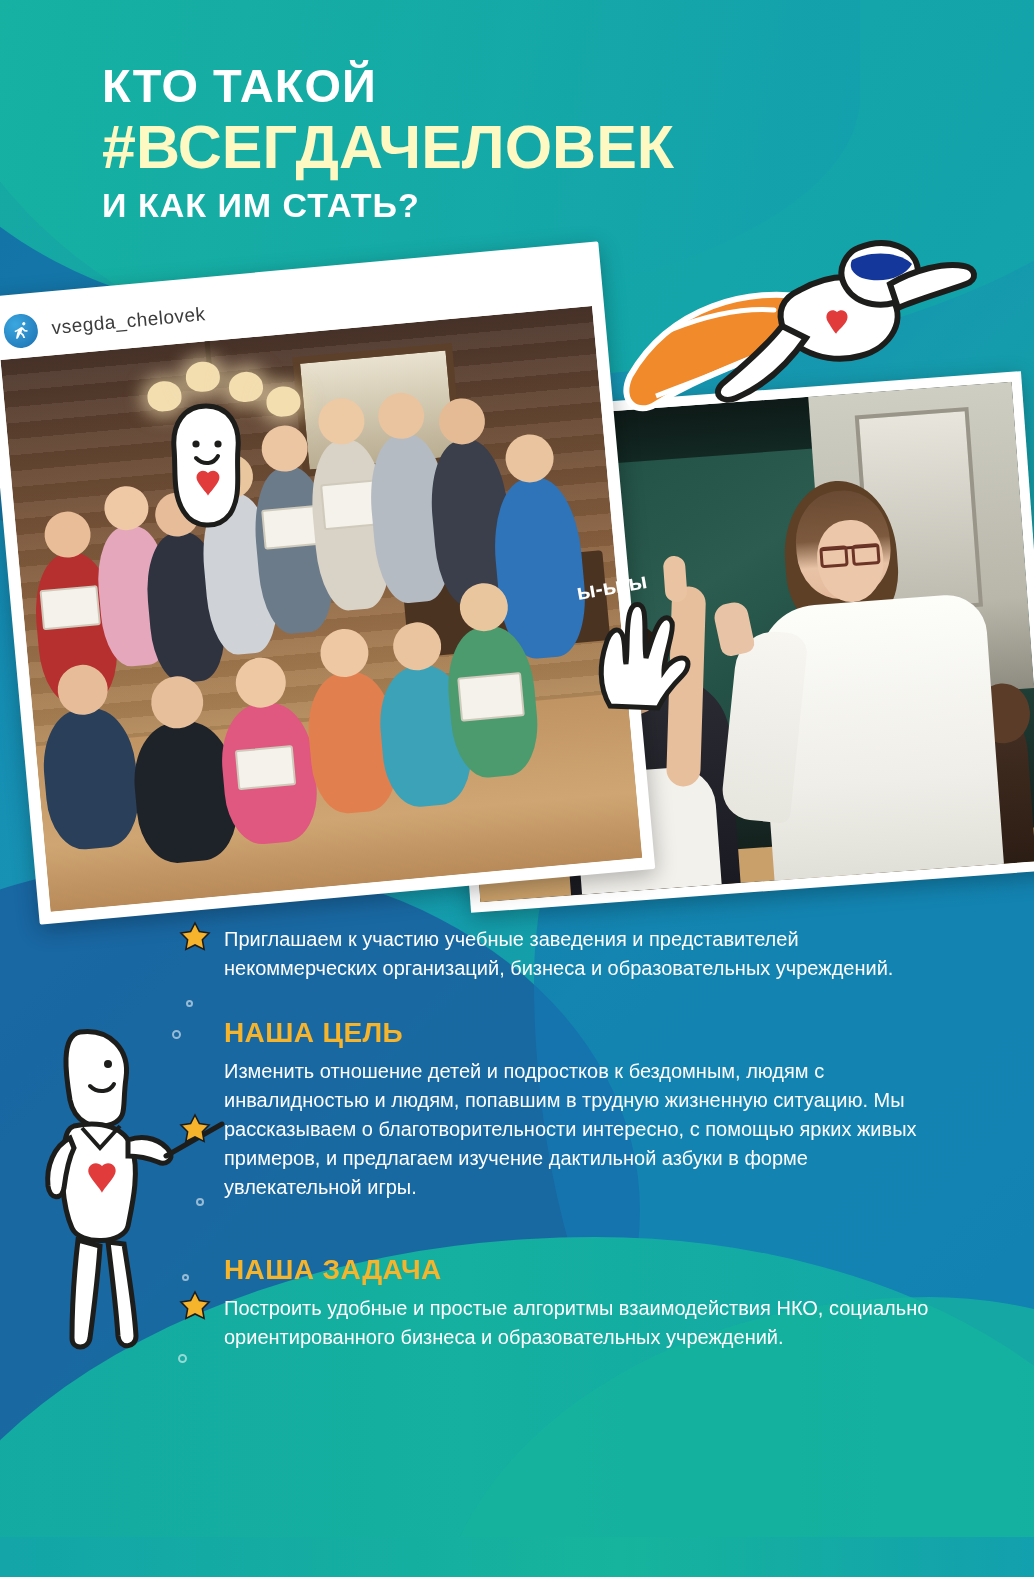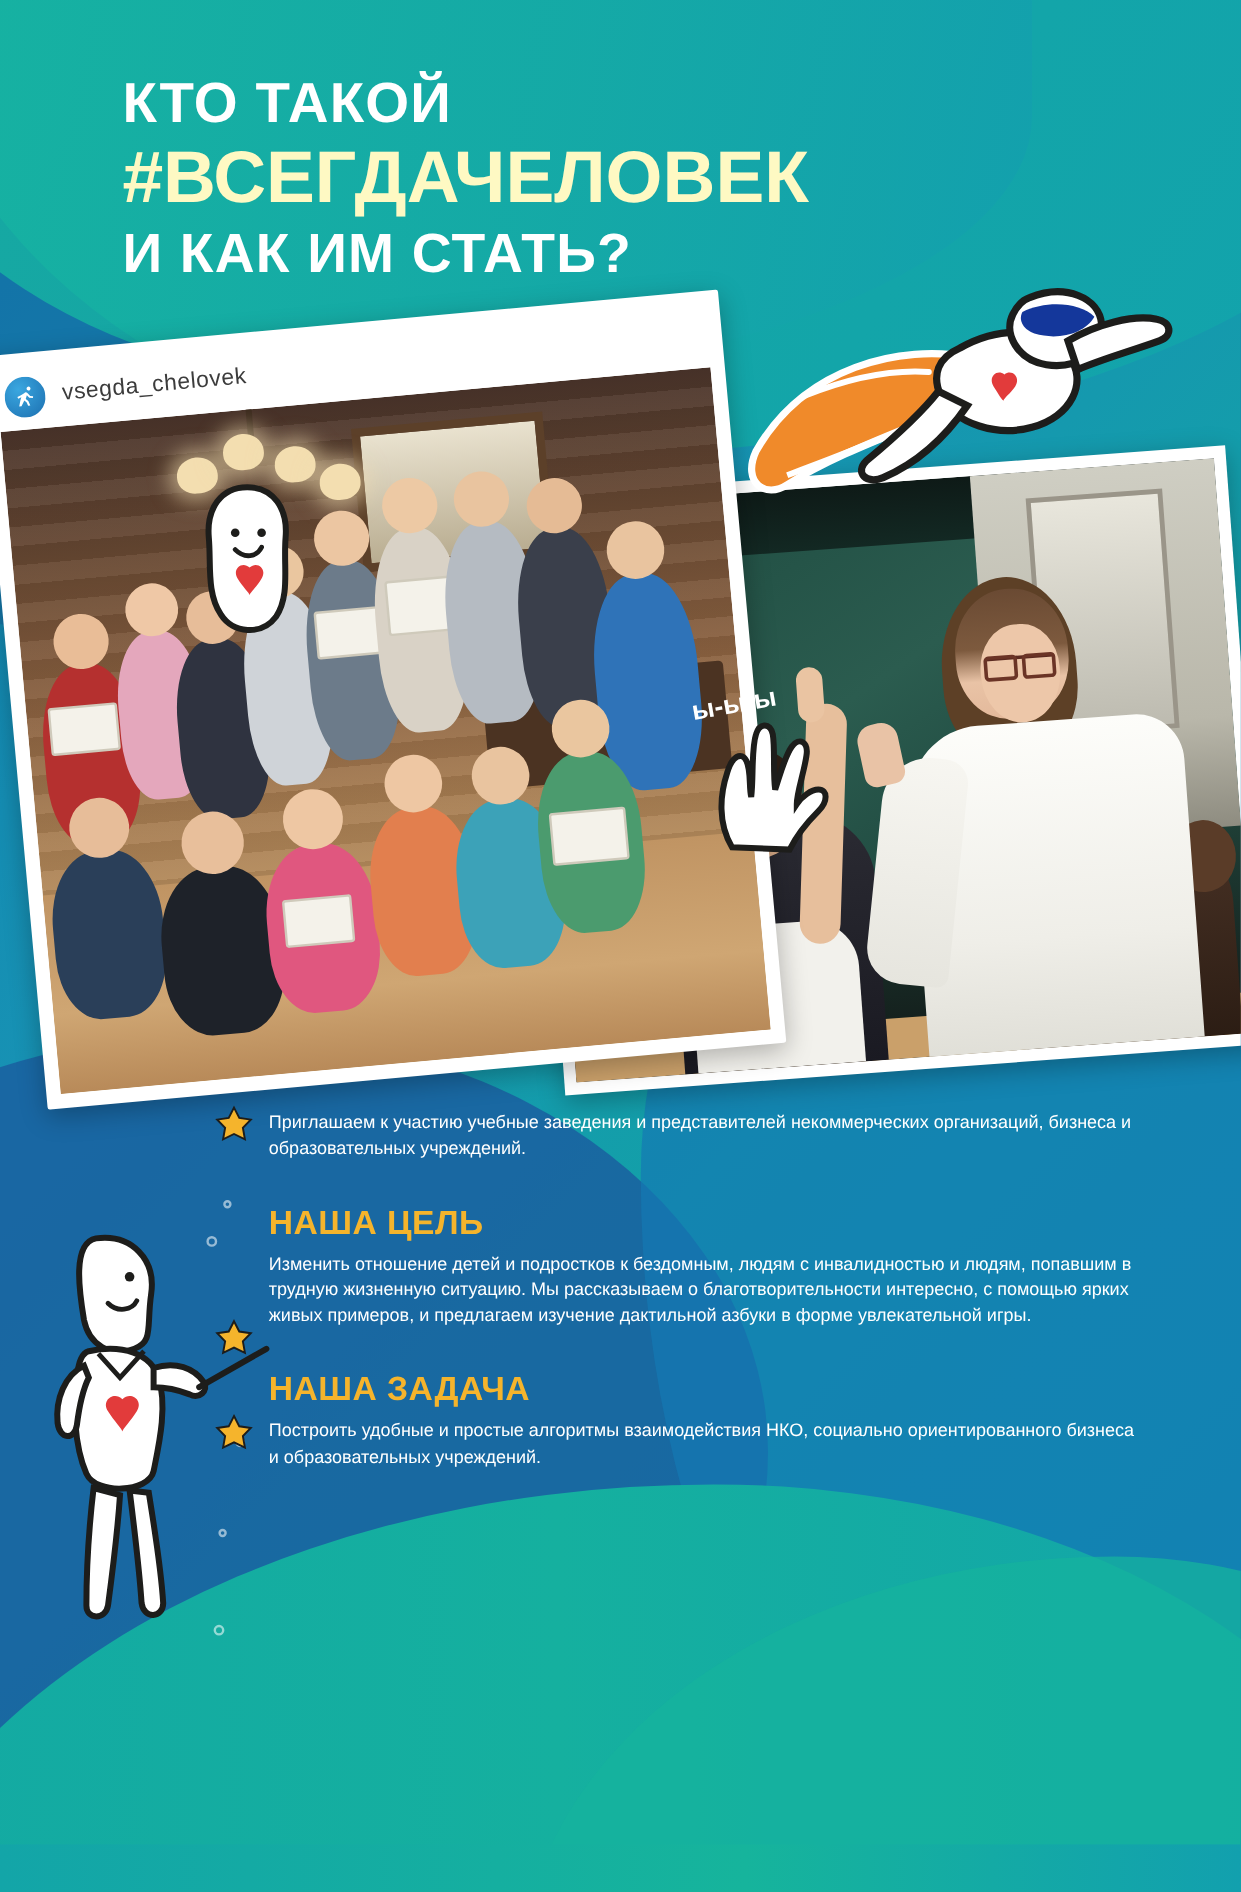--- a/index.html
+++ b/index.html
@@ -89,21 +89,21 @@
   .h-line1 {
     font-size: 47px; font-weight: bold; color: #ffffff;
     letter-spacing: 1px;
   }
   .h-line2 {
     font-size: 61px; font-weight: bold; color: #fef9c3;
     letter-spacing: 0px;
     margin-top: 8px;
   }
   .h-line3 {
-    font-size: 46px; font-weight: bold; color: #ffffff;
+    font-size: 34px; font-weight: bold; color: #ffffff;
     letter-spacing: 1px;
     margin-top: 10px;
   }
 
   
   .card {
     position: absolute;
     background: #fff;
     box-shadow: 0 6px 22px rgba(0,0,0,.28);
     z-index: 4;
@@ -293,21 +293,21 @@
   .ig-name { font-size:19px; color:#3c3c3c; letter-spacing:.5px; }
 
   
   .content {
     position:absolute;
     left:178px; top:925px; width:772px;
     z-index: 9;
   }
   .block { position:relative; margin-bottom: 18px; }
   .block p, .block .para {
-    color:#ffffff; font-size:15px; line-height:1.45;
+    color:#ffffff; font-size:20px; line-height:1.45;
     padding-left: 46px;
   }
   .block h3 {
     color:#f5b42c; font-size:28px; font-weight:bold;
     padding-left:46px; margin-bottom:8px; letter-spacing:.4px;
   }
   .star {
     position:absolute; left:0; width:34px; height:34px;
   }
   .s-first { top:-4px; }
@@ -535,21 +535,21 @@
   </div>
 
   <div class="block" style="margin-top:34px;">
     <h3>НАША ЦЕЛЬ</h3>
     <svg class="star" style="top:96px;" viewBox="0 0 34 34">
       <path d="M17 2 l4.4 8.6 L31 12 l-6.6 6.8 1.7 9.6 L17 24 l-9.1 4.4 1.7-9.6 L3 12 l9.6-1.4 Z" fill="#f5b42c" stroke="#1d1d1b" stroke-width="1.6"></path>
     </svg>
     <div class="para">Изменить отношение детей и подростков к бездомным, людям с инвалидностью и людям, попавшим в трудную жизненную ситуацию. Мы рассказываем о благотворительности интерес­но, с помощью ярких живых примеров, и предлагаем изучение дактильной азбуки в форме увлекательной игры.</div>
   </div>
 
-  <div class="block" style="margin-top:34px;">
+  <div class="block" style="margin-top:52px;">
     <h3>НАША ЗАДАЧА</h3>
     <svg class="star" style="top:36px;" viewBox="0 0 34 34">
       <path d="M17 2 l4.4 8.6 L31 12 l-6.6 6.8 1.7 9.6 L17 24 l-9.1 4.4 1.7-9.6 L3 12 l9.6-1.4 Z" fill="#f5b42c" stroke="#1d1d1b" stroke-width="1.6"></path>
     </svg>
     <div class="para">Построить удобные и простые алгоритмы взаимодействия НКО, социально ориентированного бизнеса и образователь­ных учреждений.</div>
   </div>
 
 
 </div>
 

